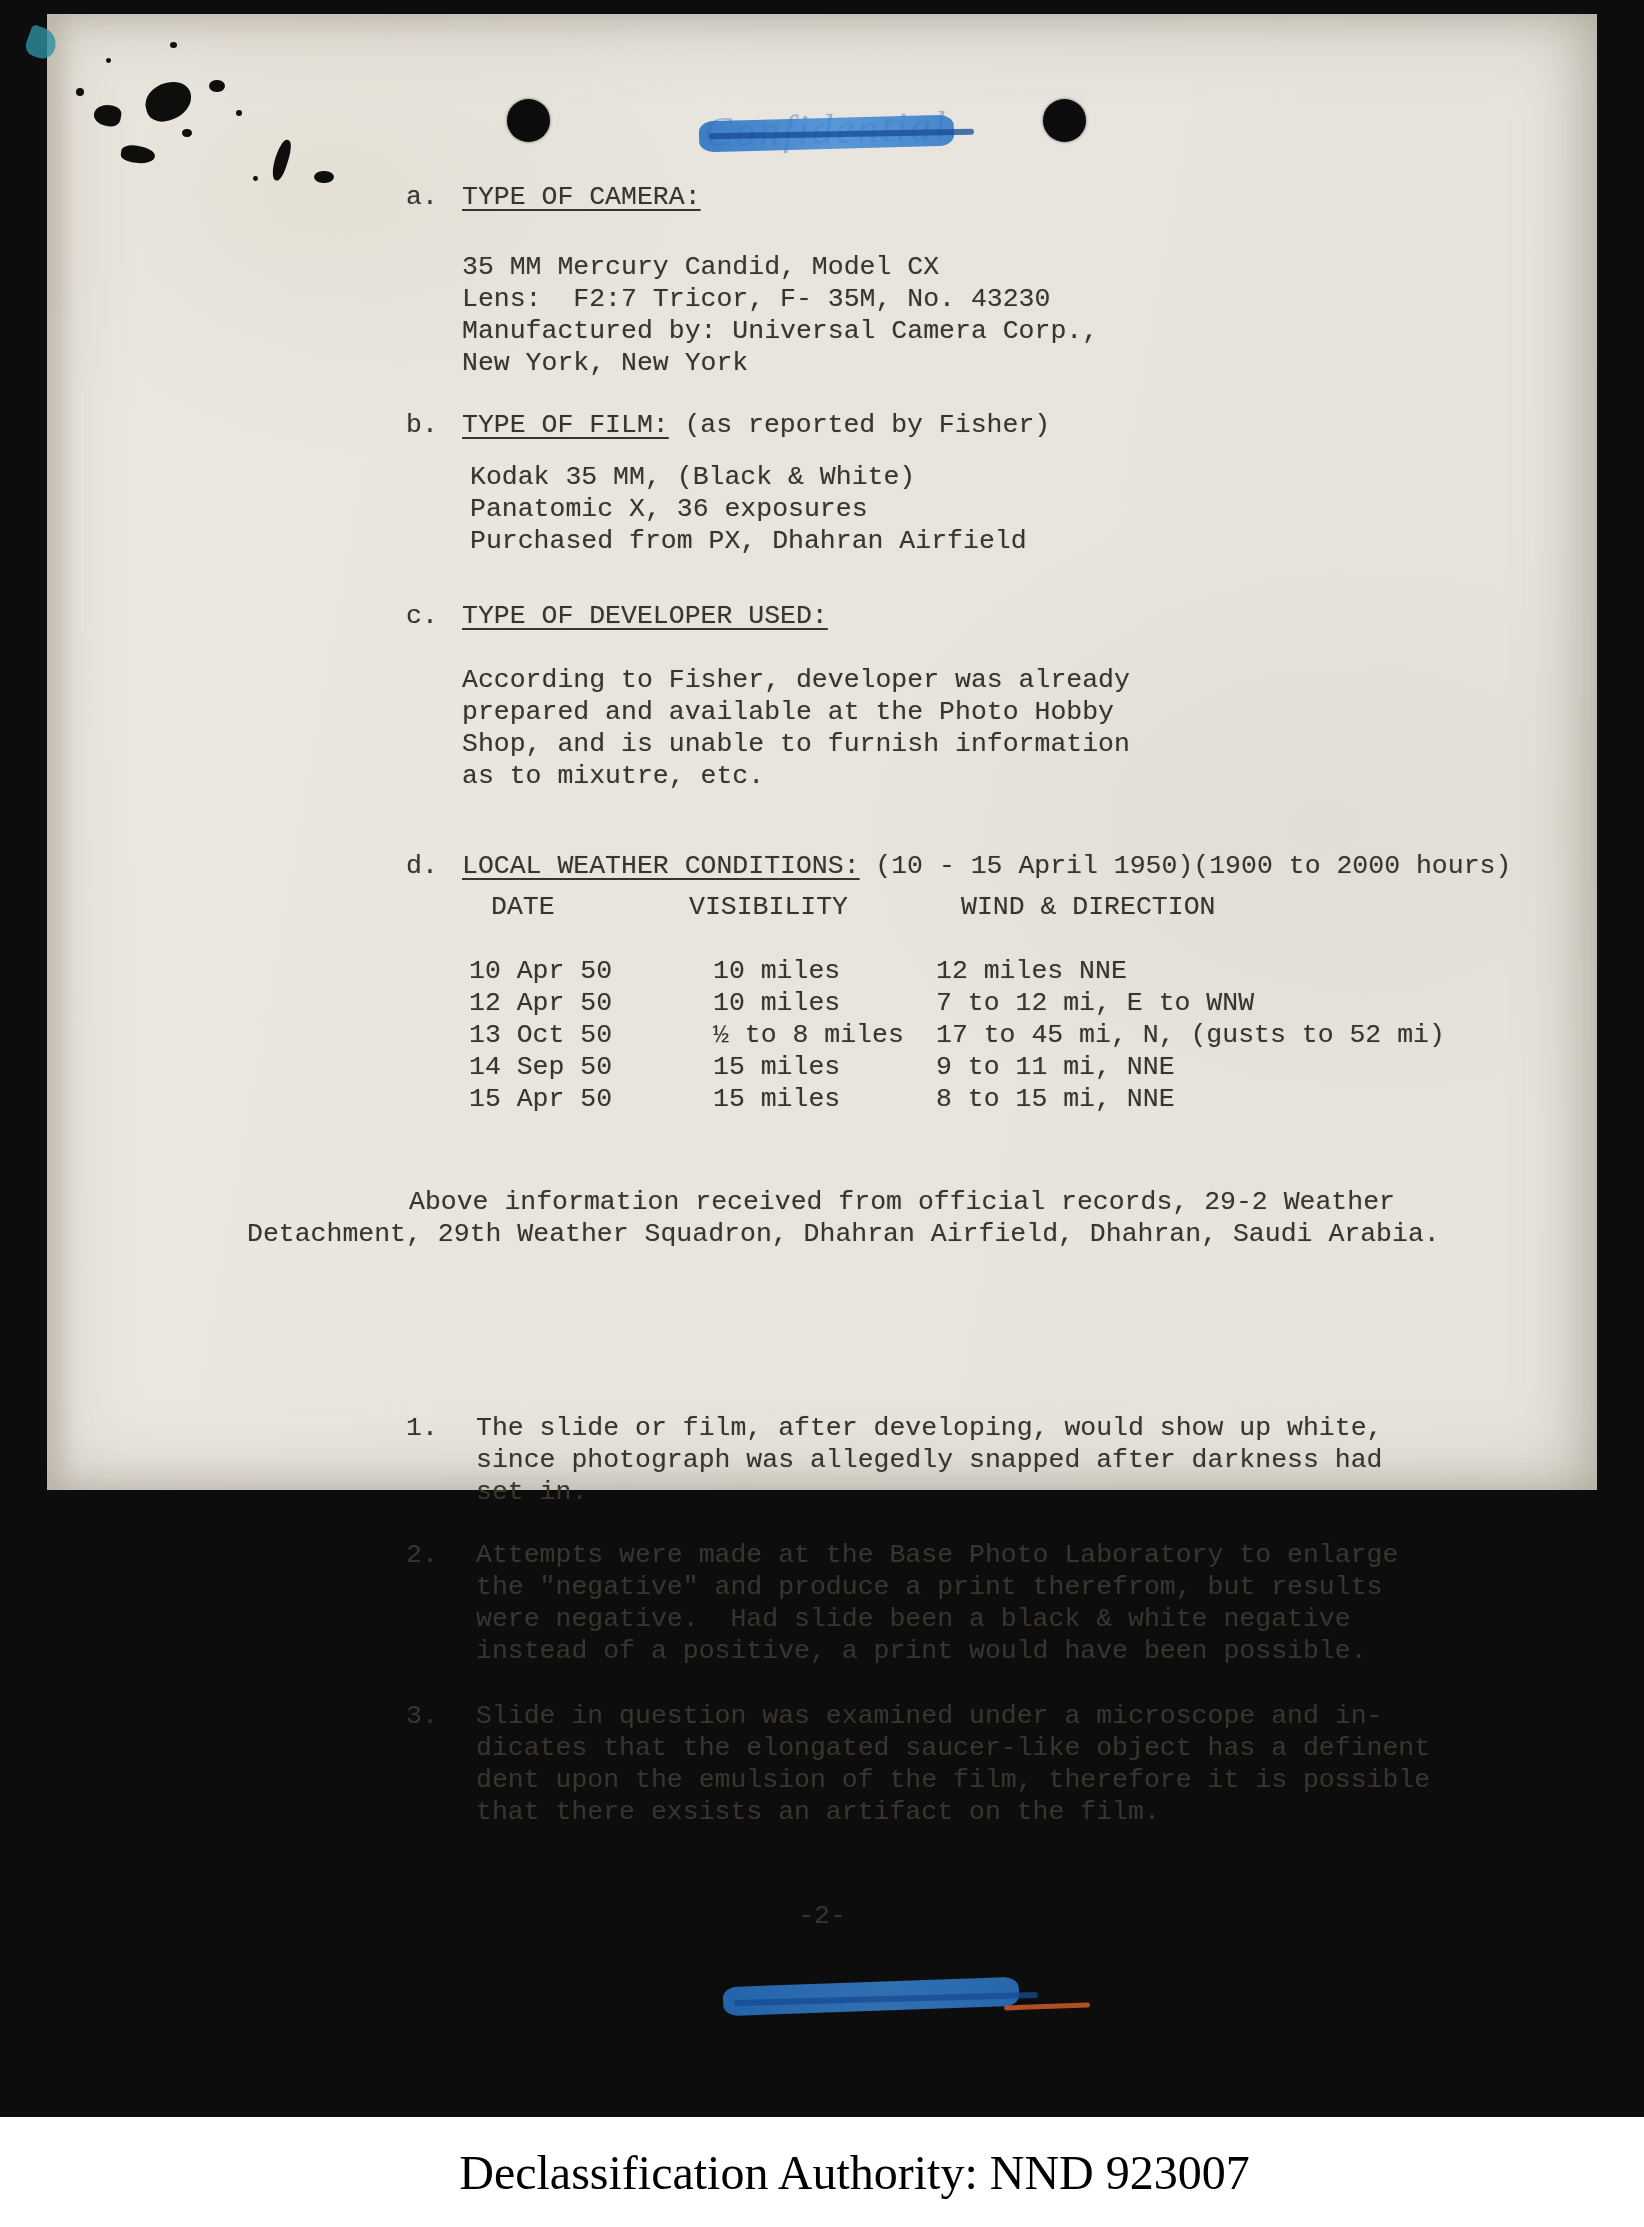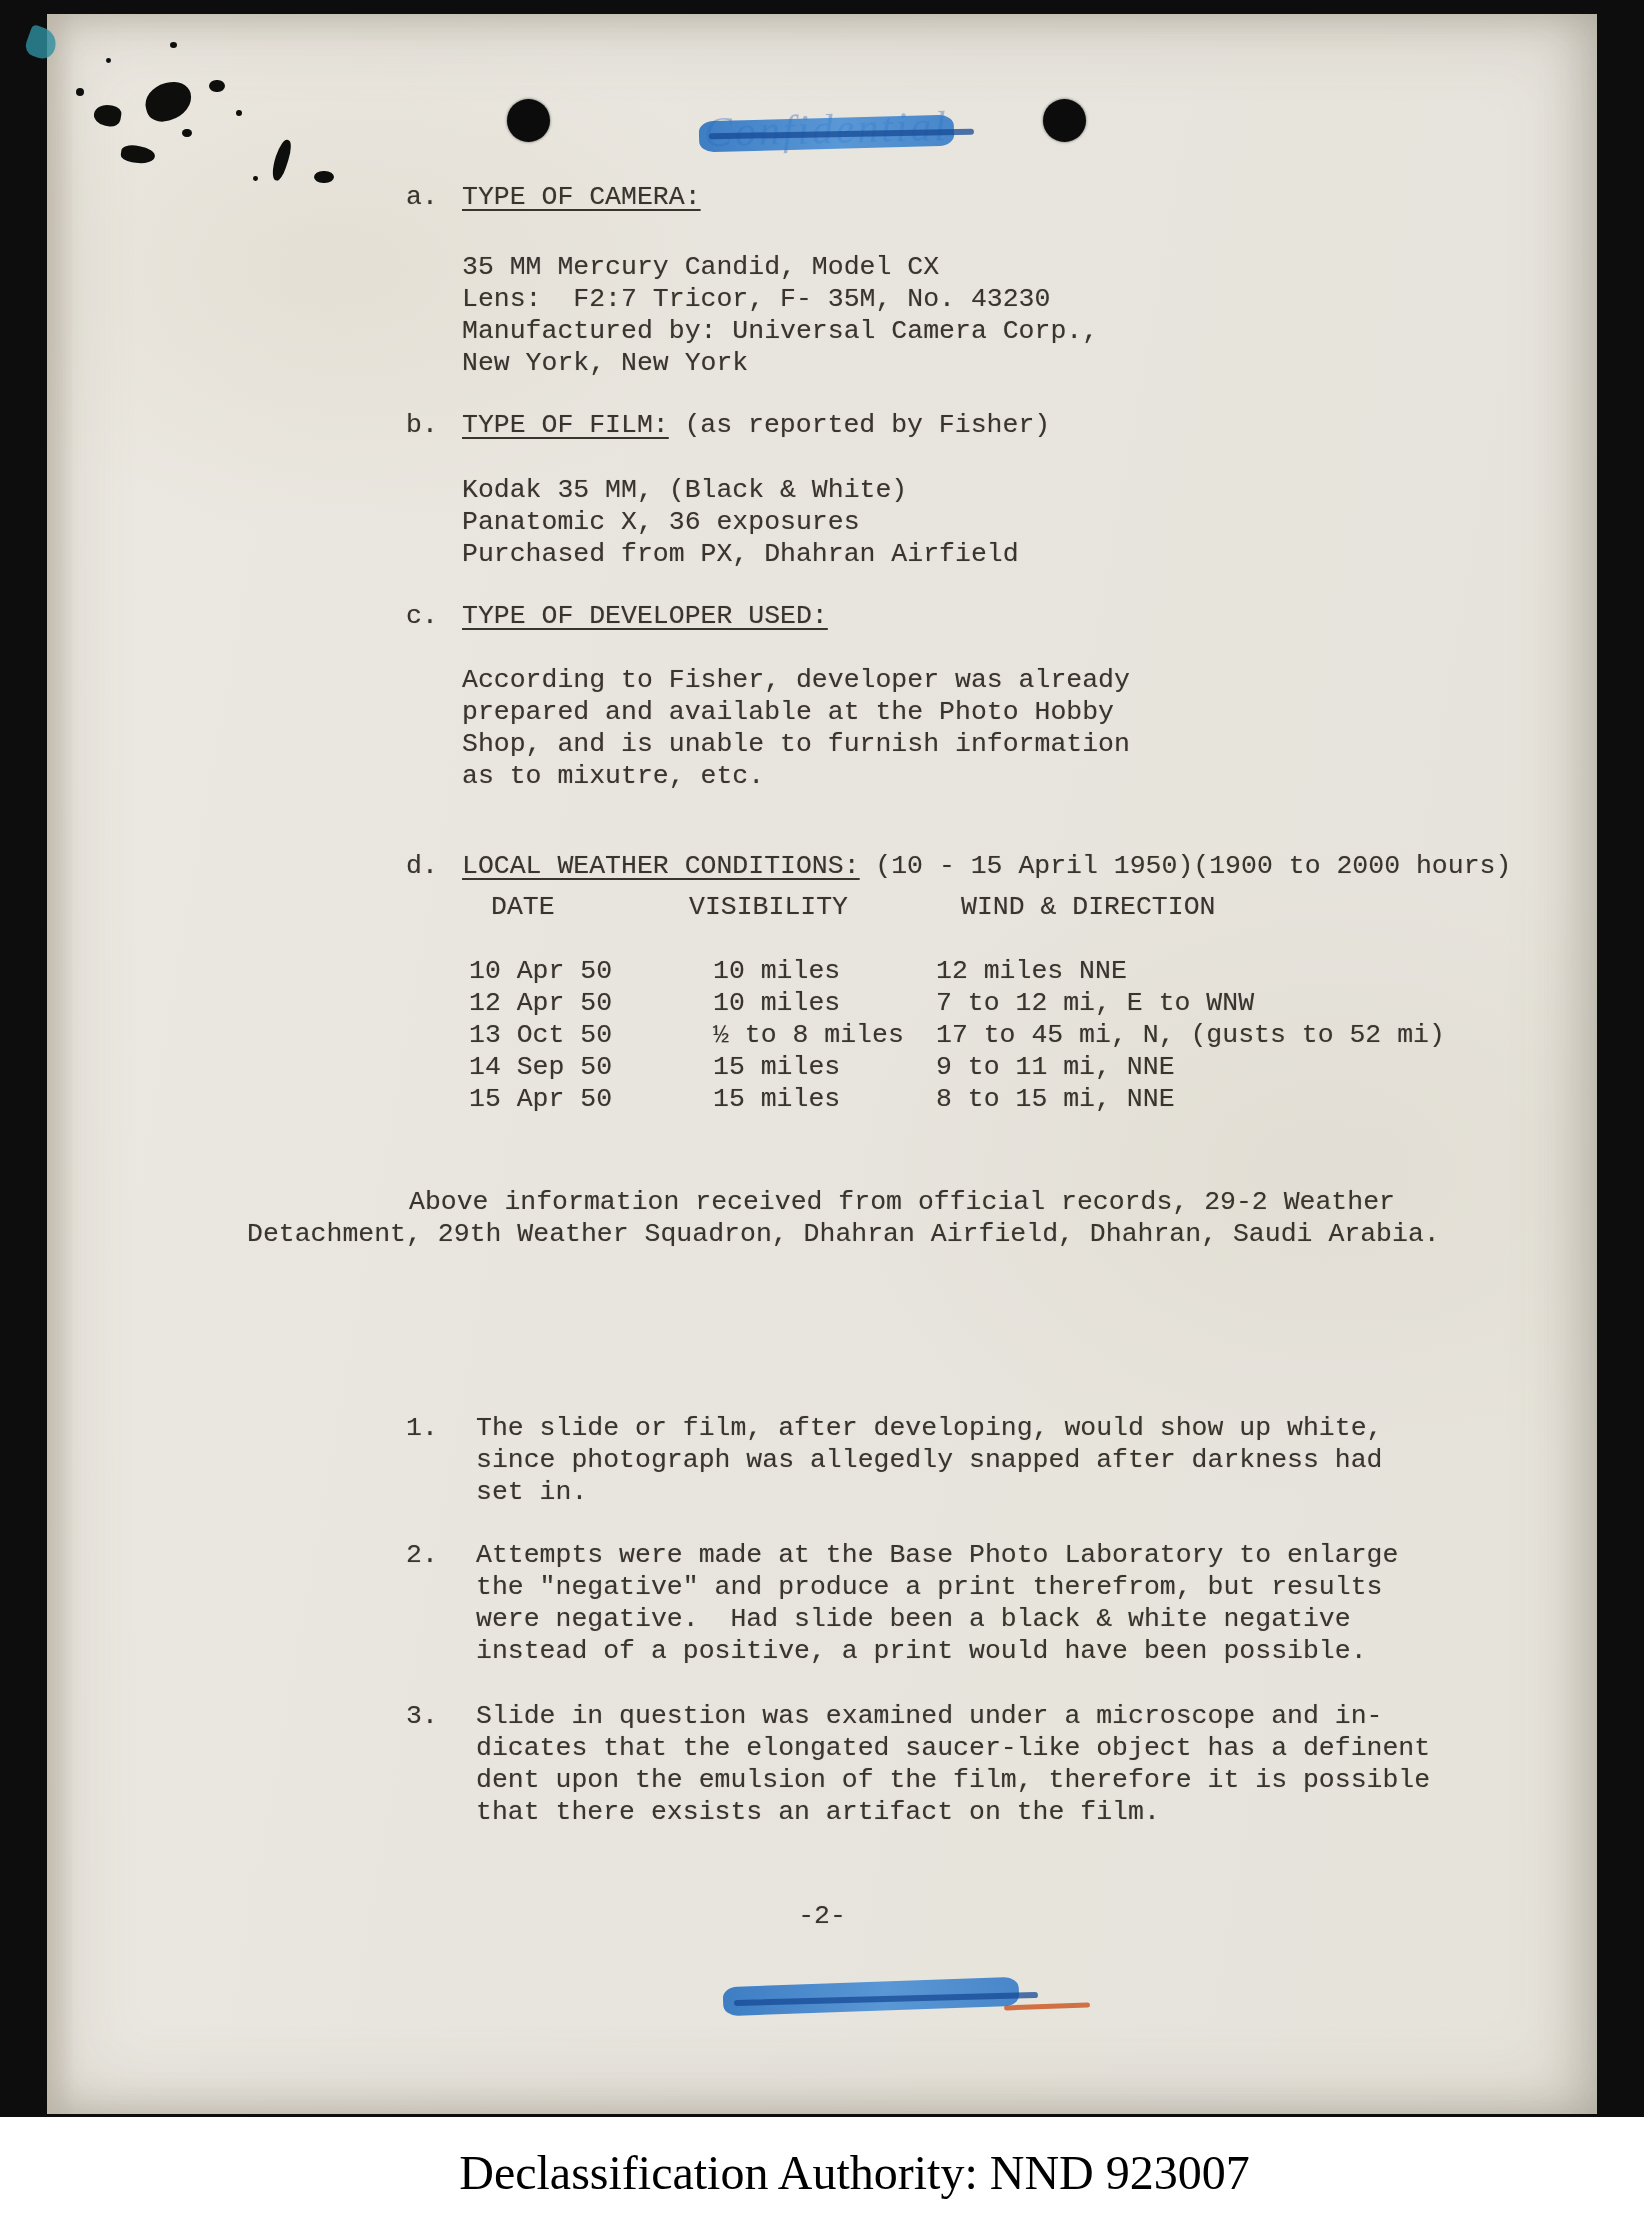--- a/index.html
+++ b/index.html
@@ -2,21 +2,21 @@
 <html style="font-size:7.9px"><head>
 <meta charset="utf-8">
 <style>
   html,body{margin:0;padding:0;}
   body{
     width:1645px;height:2227px;position:relative;overflow:hidden;
     background:#0d0d0d;
     font-family:"Liberation Mono", monospace;
   }
   .paper{
-    position:absolute;left:47px;top:13.7px;width:1550px;height:2100px;
+    position:absolute;left:47px;top:13.7px;width:1550px;height:1476px;
     background:
       radial-gradient(687px 442px at 18% 12%, rgba(214,205,186,0.30), transparent 60%),
       radial-gradient(785px 540px at 82% 55%, rgba(208,200,184,0.22), transparent 60%),
       linear-gradient(100deg,#ece9e2 0%,#e8e5de 40%,#e6e3db 100%);
     box-shadow: inset 0 0 88px rgba(100,90,70,.22), inset -17px 0 44px rgba(80,70,55,.18), inset 12.3px 0 29px rgba(120,110,90,.15);
   }
   .paper-edge{
     position:absolute;left:0;top:0;bottom:0;width:27px;
     background:linear-gradient(90deg, rgba(190,182,168,.55), rgba(0,0,0,0));
   }
@@ -98,21 +98,21 @@
     <span class="lbl">a.</span><span class="ttl">TYPE OF CAMERA:</span>
   </div>
   <div class="block tw" style="top:237px;">35 MM Mercury Candid, Model CX
 Lens:  F2:7 Tricor, F- 35M, No. 43230
 Manufactured by: Universal Camera Corp.,
 New York, New York</div>
 
   <div class="hrow tw" style="top:395px;">
     <span class="lbl">b.</span><span class="ttl">TYPE OF FILM:</span><span class="sfx">(as reported by Fisher)</span>
   </div>
-  <div class="block tw" style="top:460px;">Kodak 35 MM, (Black &amp; White)
+  <div class="block tw" style="top:447px;margin-left:8px;">Kodak 35 MM, (Black &amp; White)
 Panatomic X, 36 exposures
 Purchased from PX, Dhahran Airfield</div>
 
   <div class="hrow tw" style="top:586px;">
     <span class="lbl">c.</span><span class="ttl">TYPE OF DEVELOPER USED:</span>
   </div>
   <div class="block tw" style="top:650px;">According to Fisher, developer was already
 prepared and available at the Photo Hobby
 Shop, and is unable to furnish information
 as to mixutre, etc.</div>

